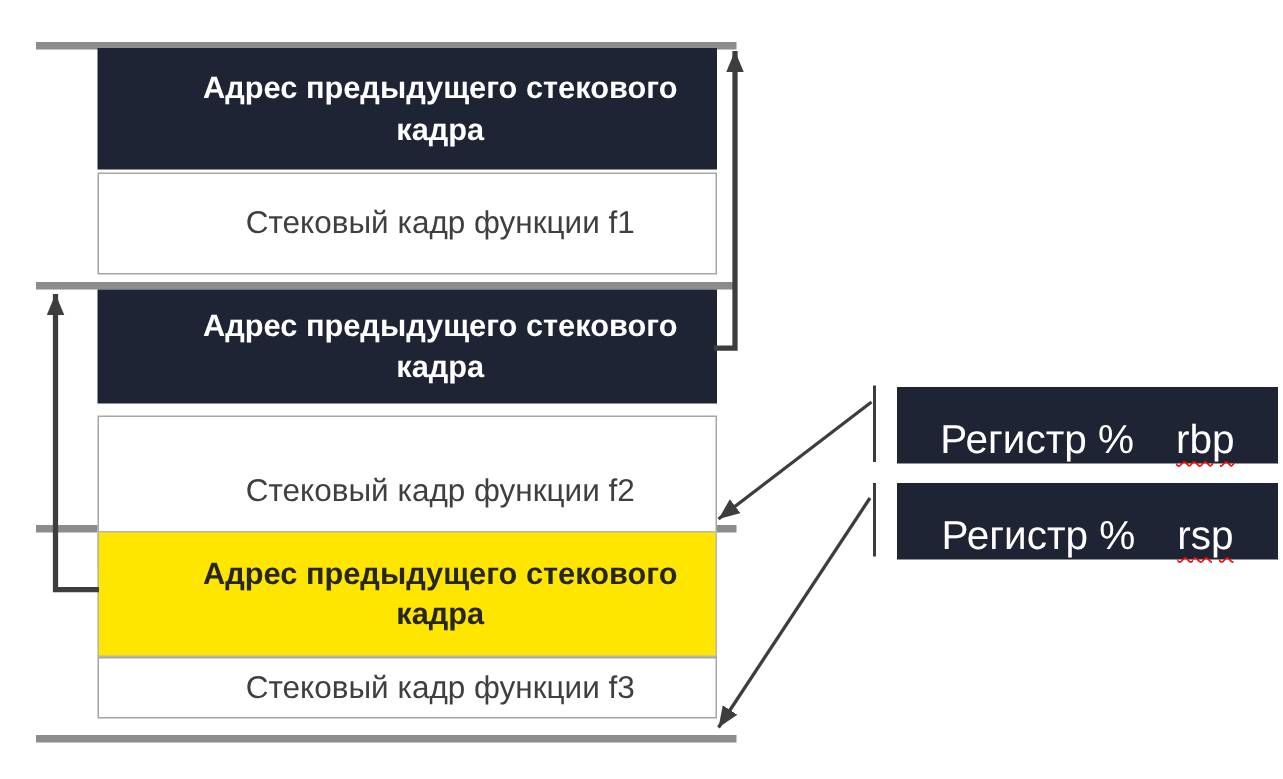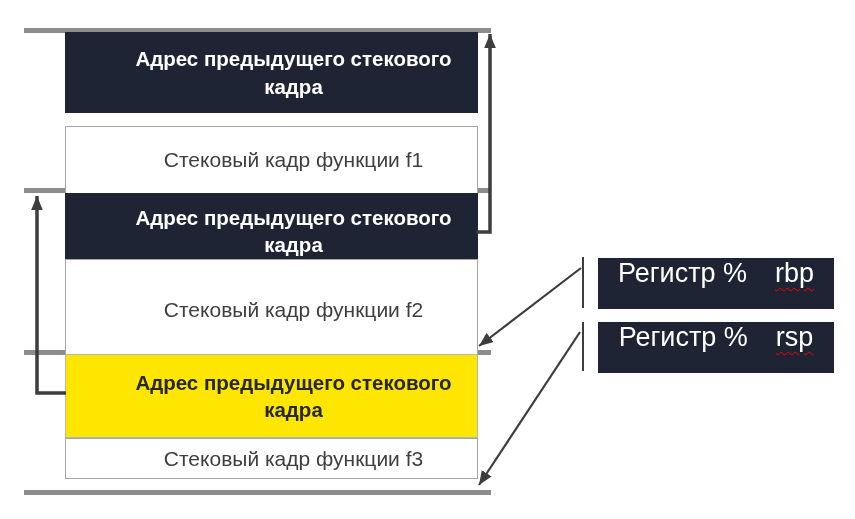--- a/index.html
+++ b/index.html
@@ -50,28 +50,28 @@
   }
   .frame-cell {
     background: #ffffff;
     border: 1px solid #a6a6a6;
     color: var(--frame-text, #3f3f3f);
     font-size: 21px;
   }
   .regbox {
     position: absolute;
     left: 598px;
-    width: 236px;
+    width: 254px;
     height: 51px;
     box-sizing: border-box;
     background: var(--dark-box, #1e2433);
     color: #ffffff;
     font-size: 27px;
     display: flex;
-    align-items: flex-start;
+    align-items: flex-end;
     justify-content: center;
     white-space: pre;
   }
   .regbox .wavy {
     text-decoration-line: underline;
     text-decoration-style: wavy;
     text-decoration-color: var(--spellcheck-underline, #ff0000);
     text-decoration-thickness: 1px;
     text-underline-offset: 5px;
     margin-left: 28px;
@@ -91,28 +91,28 @@
 <div class="canvas">
 
   <div class="hline" style="top:28px"></div>
   <div class="hline" style="top:188px"></div>
   <div class="hline" style="top:350px"></div>
   <div class="hline" style="top:490px"></div>
 
   <div class="cell addr dark-cell" style="top:32px;height:81px">
     <span class="wrap">Адрес предыдущего стекового кадра</span>
   </div>
-  <div class="cell frame-cell" style="top:126px;height:68px">
+  <div class="cell frame-cell" style="top:115px;height:68px">
     <span>Стековый кадр функции f1</span>
   </div>
 
   <div class="cell addr dark-cell" style="top:193px;height:76px">
     <span class="wrap">Адрес предыдущего стекового кадра</span>
   </div>
-  <div class="cell frame-cell" style="top:259px;height:102px">
+  <div class="cell frame-cell" style="top:277px;height:102px">
     <span>Стековый кадр функции f2</span>
   </div>
 
   <div class="cell addr yellow-cell" style="top:354px;height:84px">
     <span class="wrap">Адрес предыдущего стекового кадра</span>
   </div>
   <div class="cell frame-cell" style="top:438px;height:41px">
     <span>Стековый кадр функции f3</span>
   </div>
 

